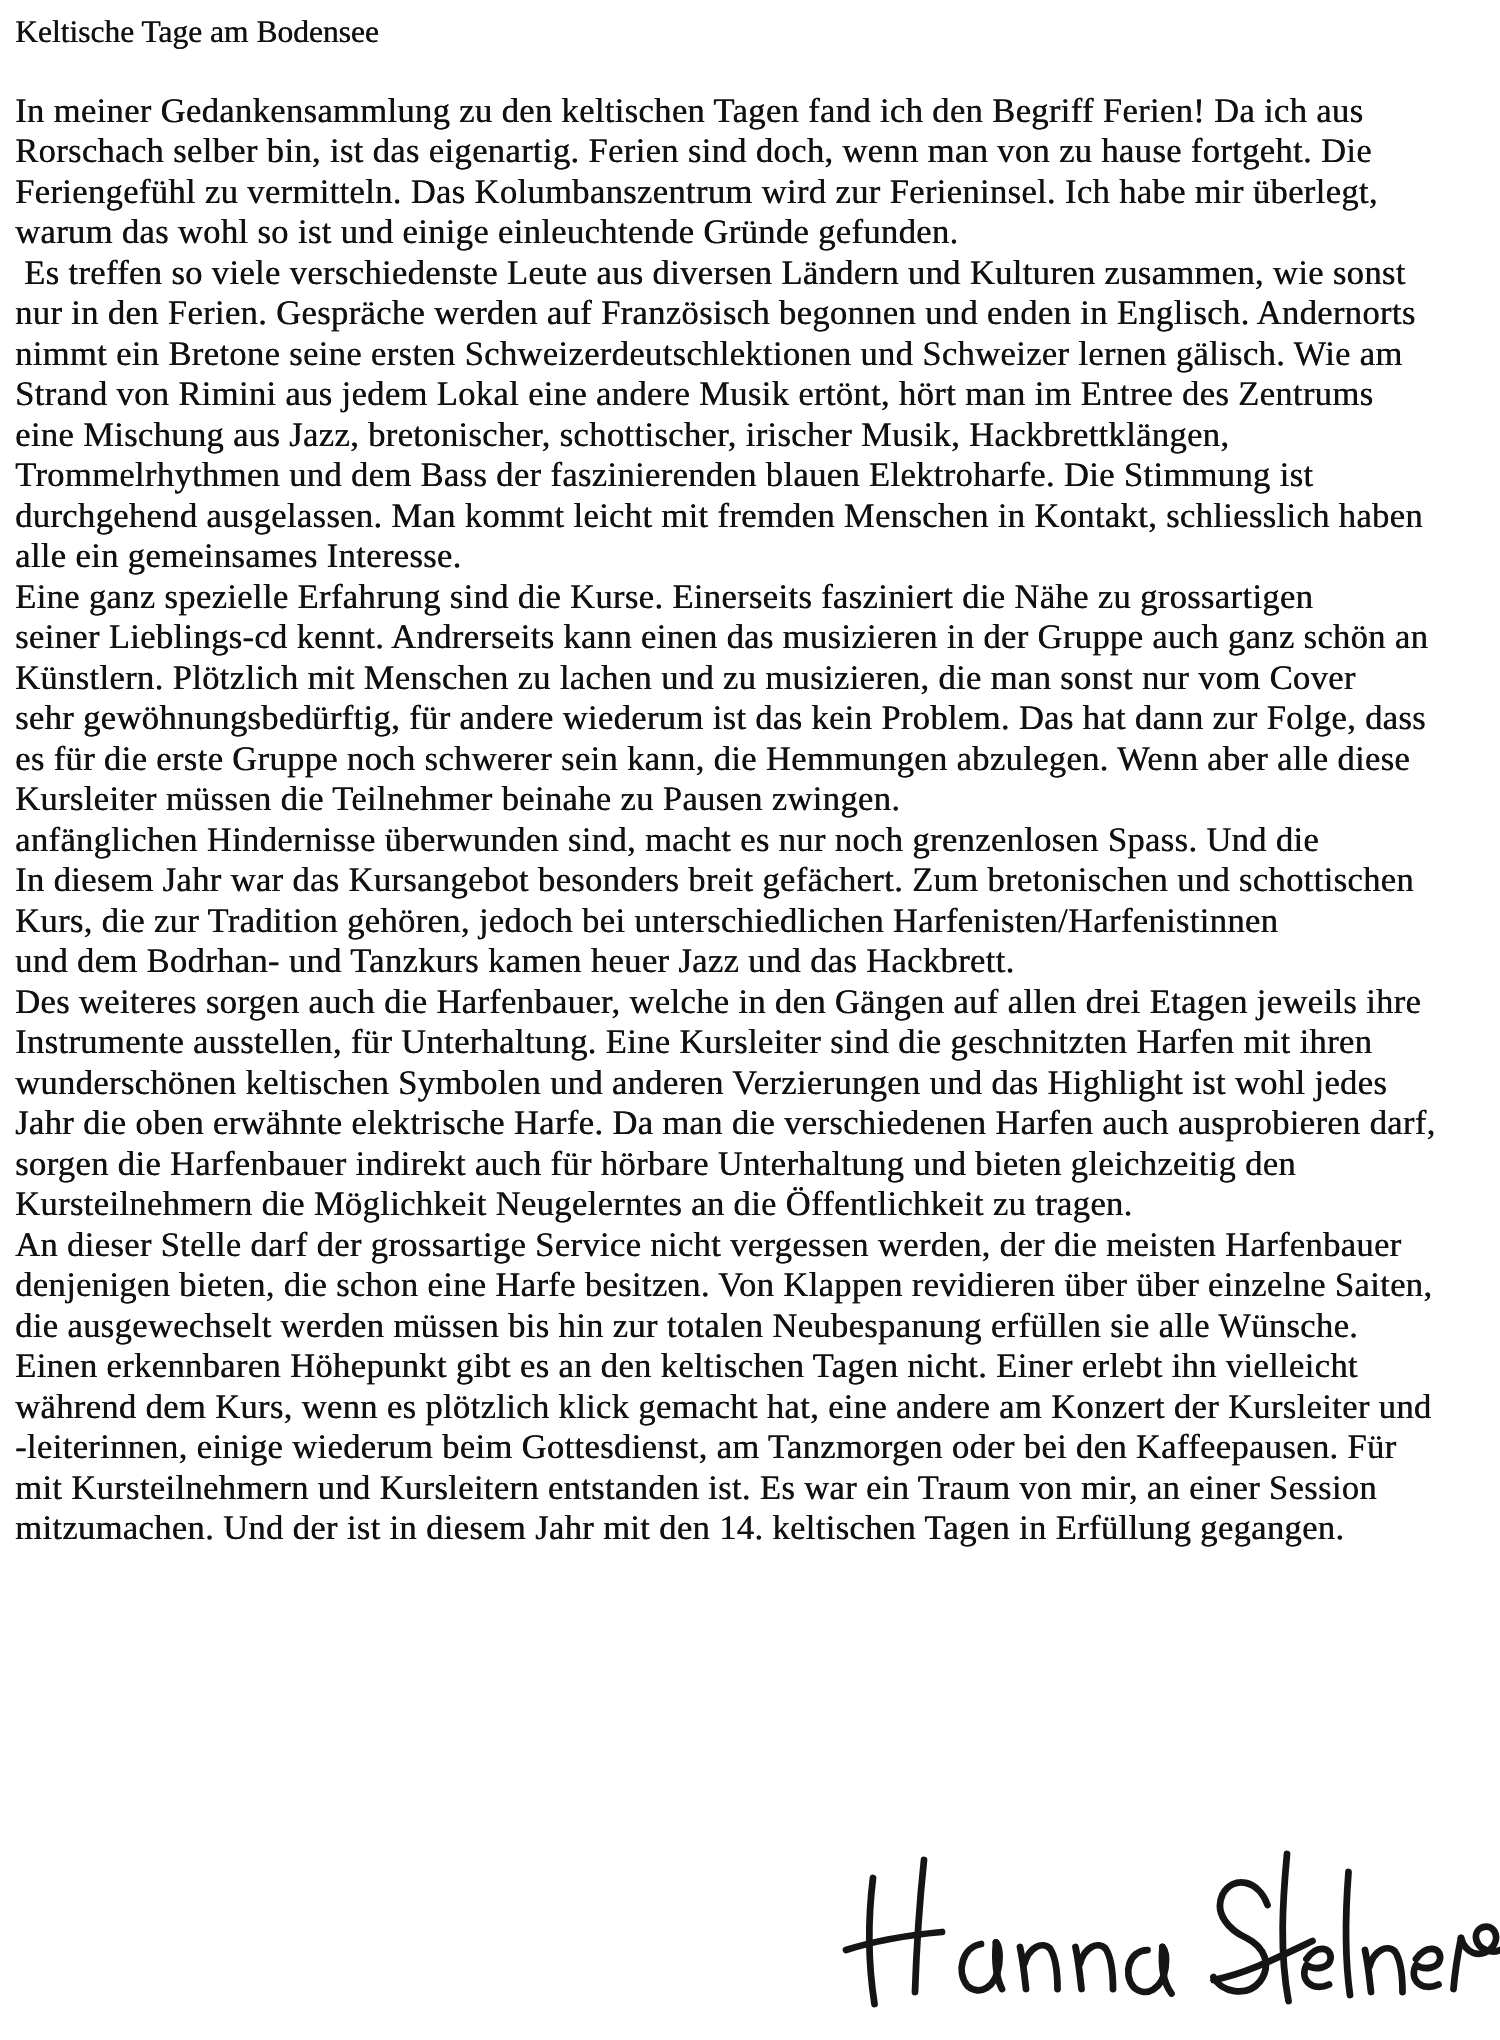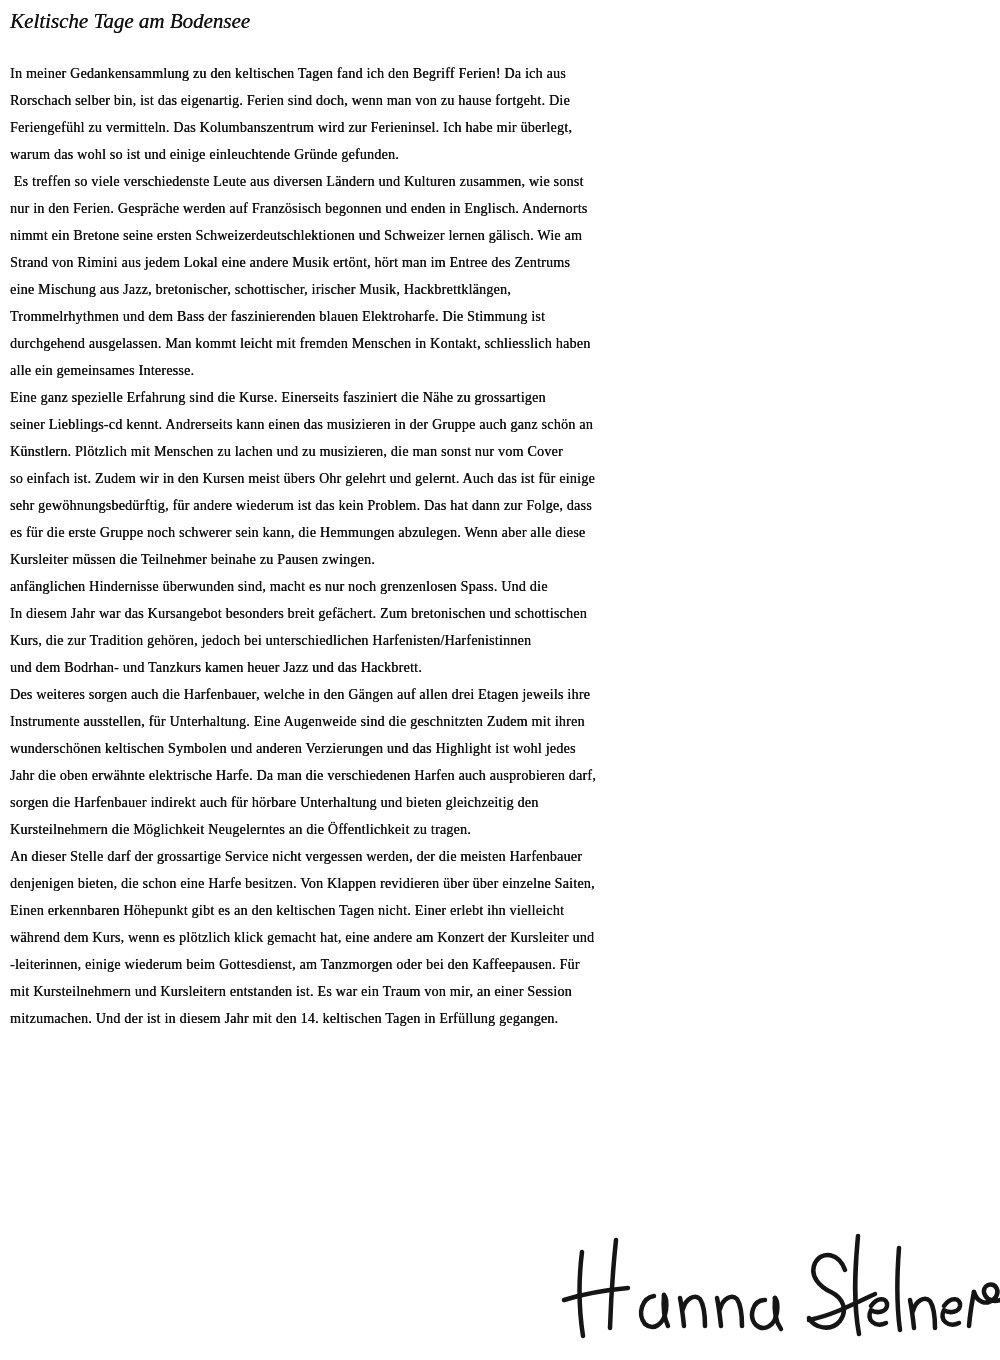--- a/index.html
+++ b/index.html
@@ -21,24 +21,23 @@
     padding: 8px 10px 0 10px;
     box-sizing: border-box;
   }
   .title {
     font-size: 21px;
     font-weight: normal;
     margin: 0 0 25px 0;
     line-height: 27px;
     white-space: pre;
     text-shadow: 0.3px 0 0 currentColor;
-    font-style: italic;
   }
   .body-lines .line {
-    font-size: 14px;
+    font-size: 23px;
     line-height: 27px;
     white-space: pre;
     letter-spacing: 0.25px;
     text-shadow: 0.3px 0 0 currentColor;
   }
   .signature {
     position: absolute;
     left: 550px;
     top: 1228px;
     width: 460px;
@@ -73,36 +72,36 @@
       <div class="line">nur in den Ferien. Gespräche werden auf Französisch begonnen und enden in Englisch. Andernorts</div>
       <div class="line">nimmt ein Bretone seine ersten Schweizerdeutschlektionen und Schweizer lernen gälisch. Wie am</div>
       <div class="line">Strand von Rimini aus jedem Lokal eine andere Musik ertönt, hört man im Entree des Zentrums</div>
       <div class="line">eine Mischung aus Jazz, bretonischer, schottischer, irischer Musik, Hackbrettklängen,</div>
       <div class="line">Trommelrhythmen und dem Bass der faszinierenden blauen Elektroharfe. Die Stimmung ist</div>
       <div class="line">durchgehend ausgelassen. Man kommt leicht mit fremden Menschen in Kontakt, schliesslich haben</div>
       <div class="line">alle ein gemeinsames Interesse.</div>
       <div class="line">Eine ganz spezielle Erfahrung sind die Kurse. Einerseits fasziniert die Nähe zu grossartigen</div>
       <div class="line">seiner Lieblings-cd kennt. Andrerseits kann einen das musizieren in der Gruppe auch ganz schön an</div>
       <div class="line">Künstlern. Plötzlich mit Menschen zu lachen und zu musizieren, die man sonst nur vom Cover</div>
-      <div class="line">so einfach ist. Zudem wir in den Kursen meist übers Ohr gelehrt und gelernt. Auch das ist für einige</div>
       <div class="line">sehr gewöhnungsbedürftig, für andere wiederum ist das kein Problem. Das hat dann zur Folge, dass</div>
       <div class="line">es für die erste Gruppe noch schwerer sein kann, die Hemmungen abzulegen. Wenn aber alle diese</div>
       <div class="line">Kursleiter müssen die Teilnehmer beinahe zu Pausen zwingen.</div>
       <div class="line">anfänglichen Hindernisse überwunden sind, macht es nur noch grenzenlosen Spass. Und die</div>
       <div class="line">In diesem Jahr war das Kursangebot besonders breit gefächert. Zum bretonischen und schottischen</div>
       <div class="line">Kurs, die zur Tradition gehören, jedoch bei unterschiedlichen Harfenisten/Harfenistinnen</div>
       <div class="line">und dem Bodrhan- und Tanzkurs kamen heuer Jazz und das Hackbrett.</div>
       <div class="line">Des weiteres sorgen auch die Harfenbauer, welche in den Gängen auf allen drei Etagen jeweils ihre</div>
-      <div class="line">Instrumente ausstellen, für Unterhaltung. Eine Augenweide sind die geschnitzten Zudem mit ihren</div>
+      <div class="line">Instrumente ausstellen, für Unterhaltung. Eine Kursleiter sind die geschnitzten Harfen mit ihren</div>
       <div class="line">wunderschönen keltischen Symbolen und anderen Verzierungen und das Highlight ist wohl jedes</div>
       <div class="line">Jahr die oben erwähnte elektrische Harfe. Da man die verschiedenen Harfen auch ausprobieren darf,</div>
       <div class="line">sorgen die Harfenbauer indirekt auch für hörbare Unterhaltung und bieten gleichzeitig den</div>
       <div class="line">Kursteilnehmern die Möglichkeit Neugelerntes an die Öffentlichkeit zu tragen.</div>
       <div class="line">An dieser Stelle darf der grossartige Service nicht vergessen werden, der die meisten Harfenbauer</div>
       <div class="line">denjenigen bieten, die schon eine Harfe besitzen. Von Klappen revidieren über über einzelne Saiten,</div>
+      <div class="line">die ausgewechselt werden müssen bis hin zur totalen Neubespanung erfüllen sie alle Wünsche.</div>
       <div class="line">Einen erkennbaren Höhepunkt gibt es an den keltischen Tagen nicht. Einer erlebt ihn vielleicht</div>
       <div class="line">während dem Kurs, wenn es plötzlich klick gemacht hat, eine andere am Konzert der Kursleiter und</div>
       <div class="line">-leiterinnen, einige wiederum beim Gottesdienst, am Tanzmorgen oder bei den Kaffeepausen. Für</div>
       <div class="line">mit Kursteilnehmern und Kursleitern entstanden ist. Es war ein Traum von mir, an einer Session</div>
       <div class="line">mitzumachen. Und der ist in diesem Jahr mit den 14. keltischen Tagen in Erfüllung gegangen.</div>
     </div>
 
   <div class="signature" aria-label="Hanna Steiner">
     <svg viewBox="0 0 460 128" aria-hidden="true">
 

